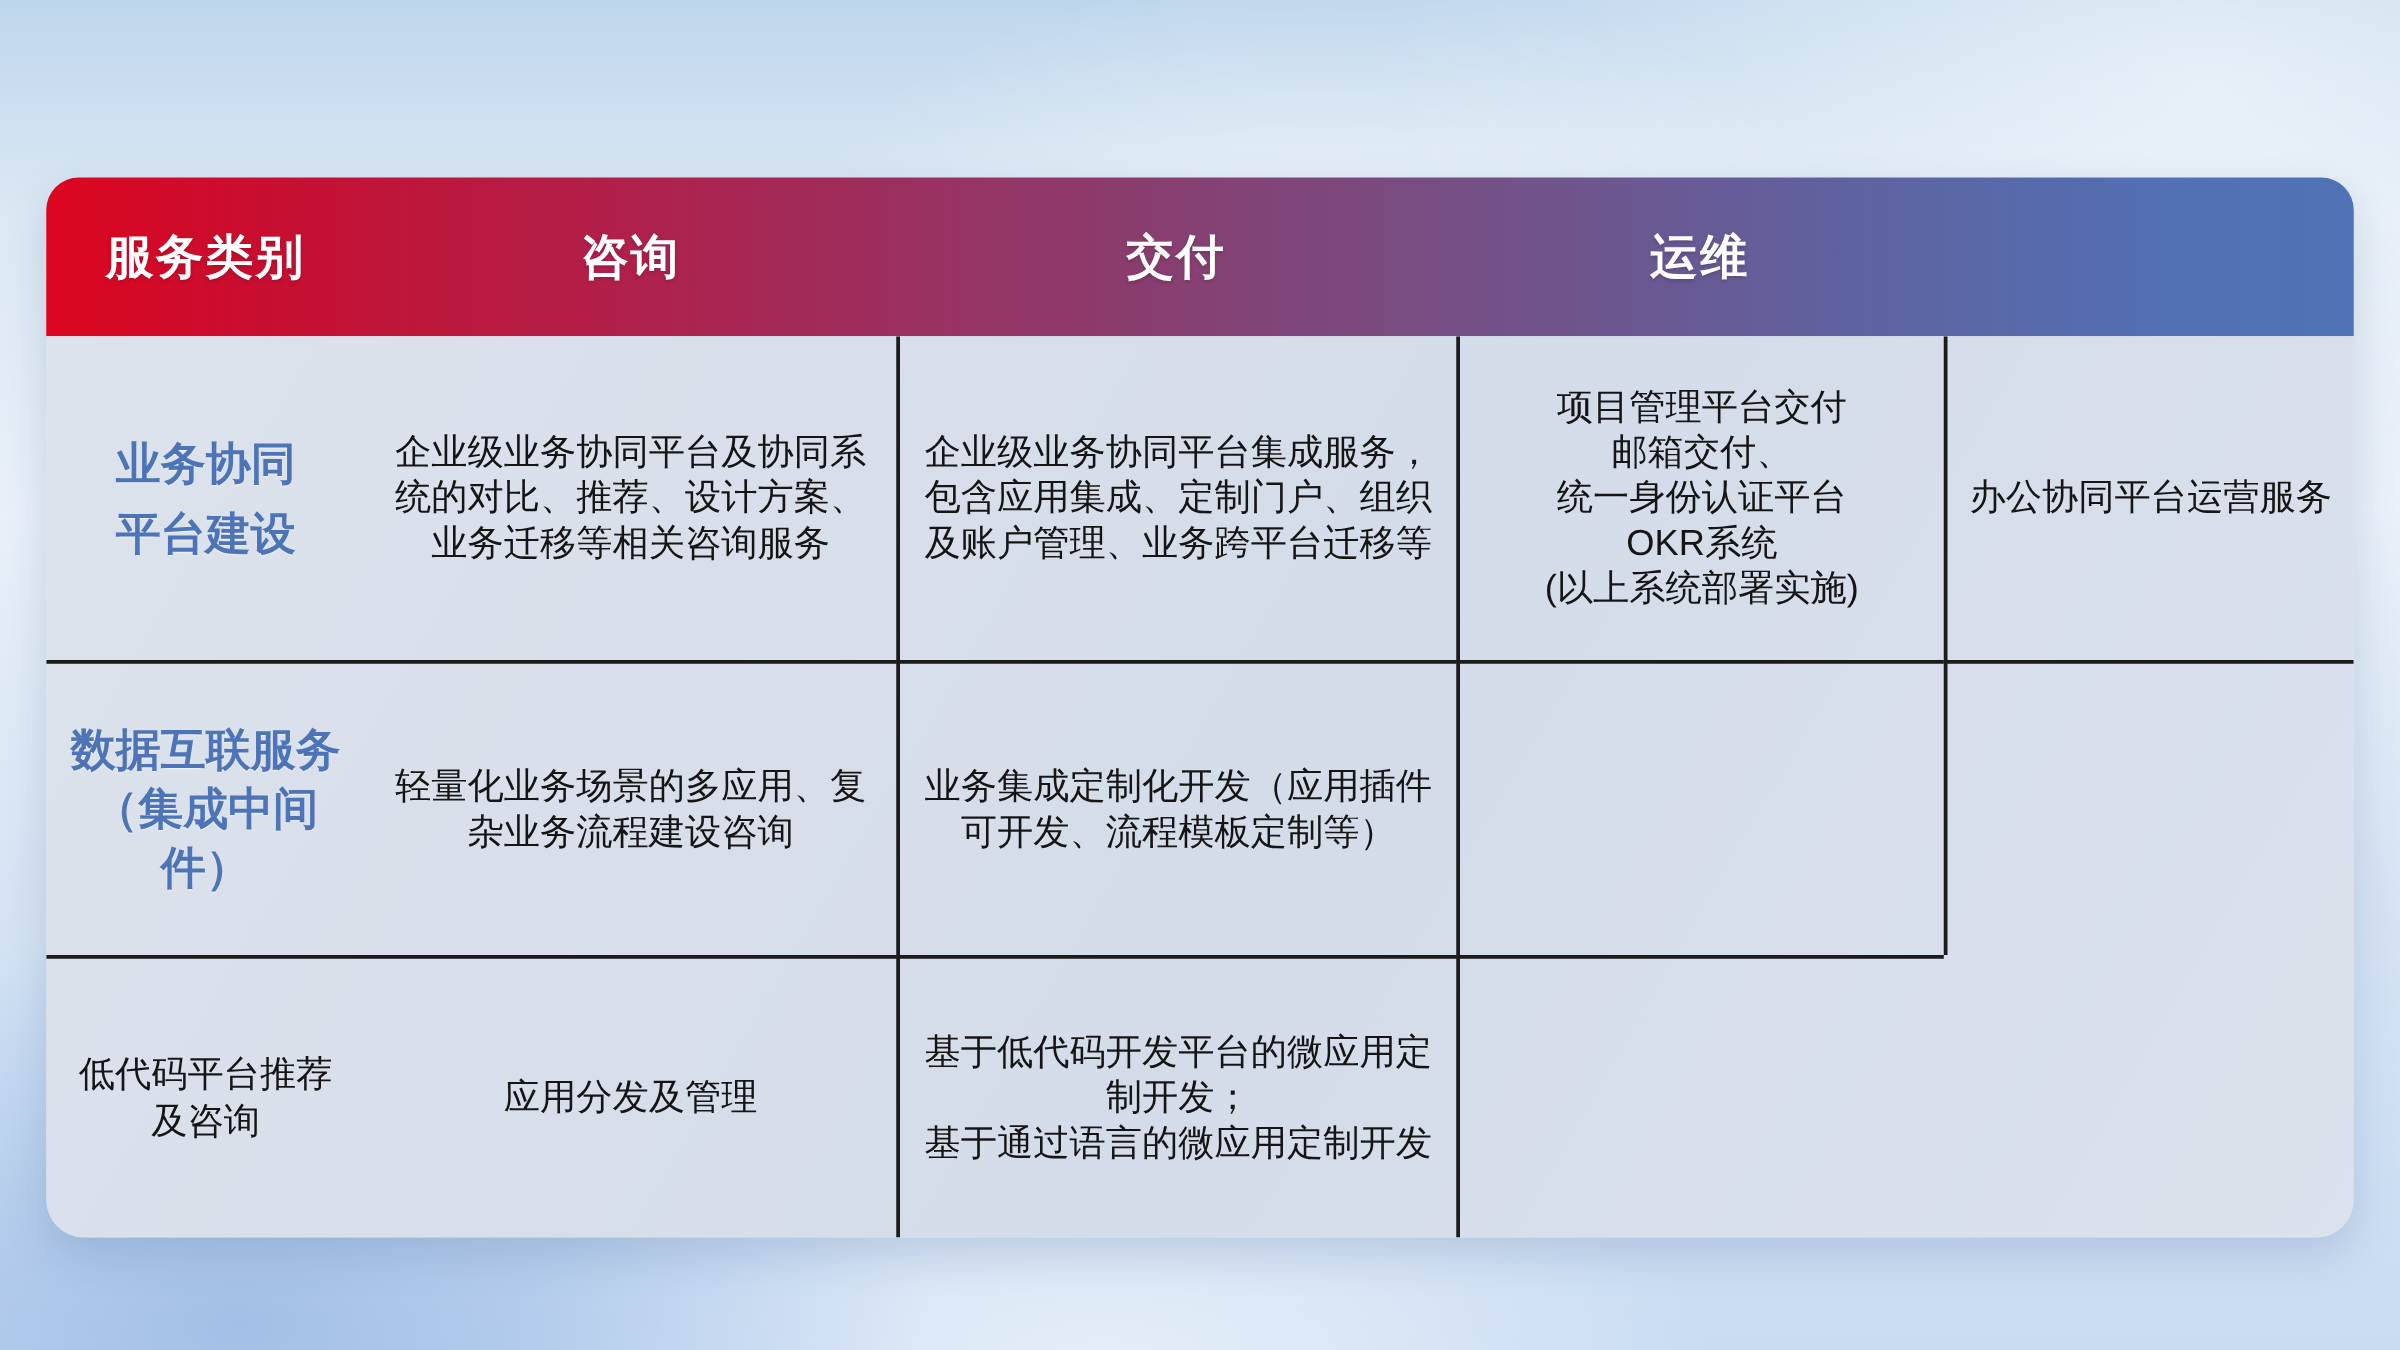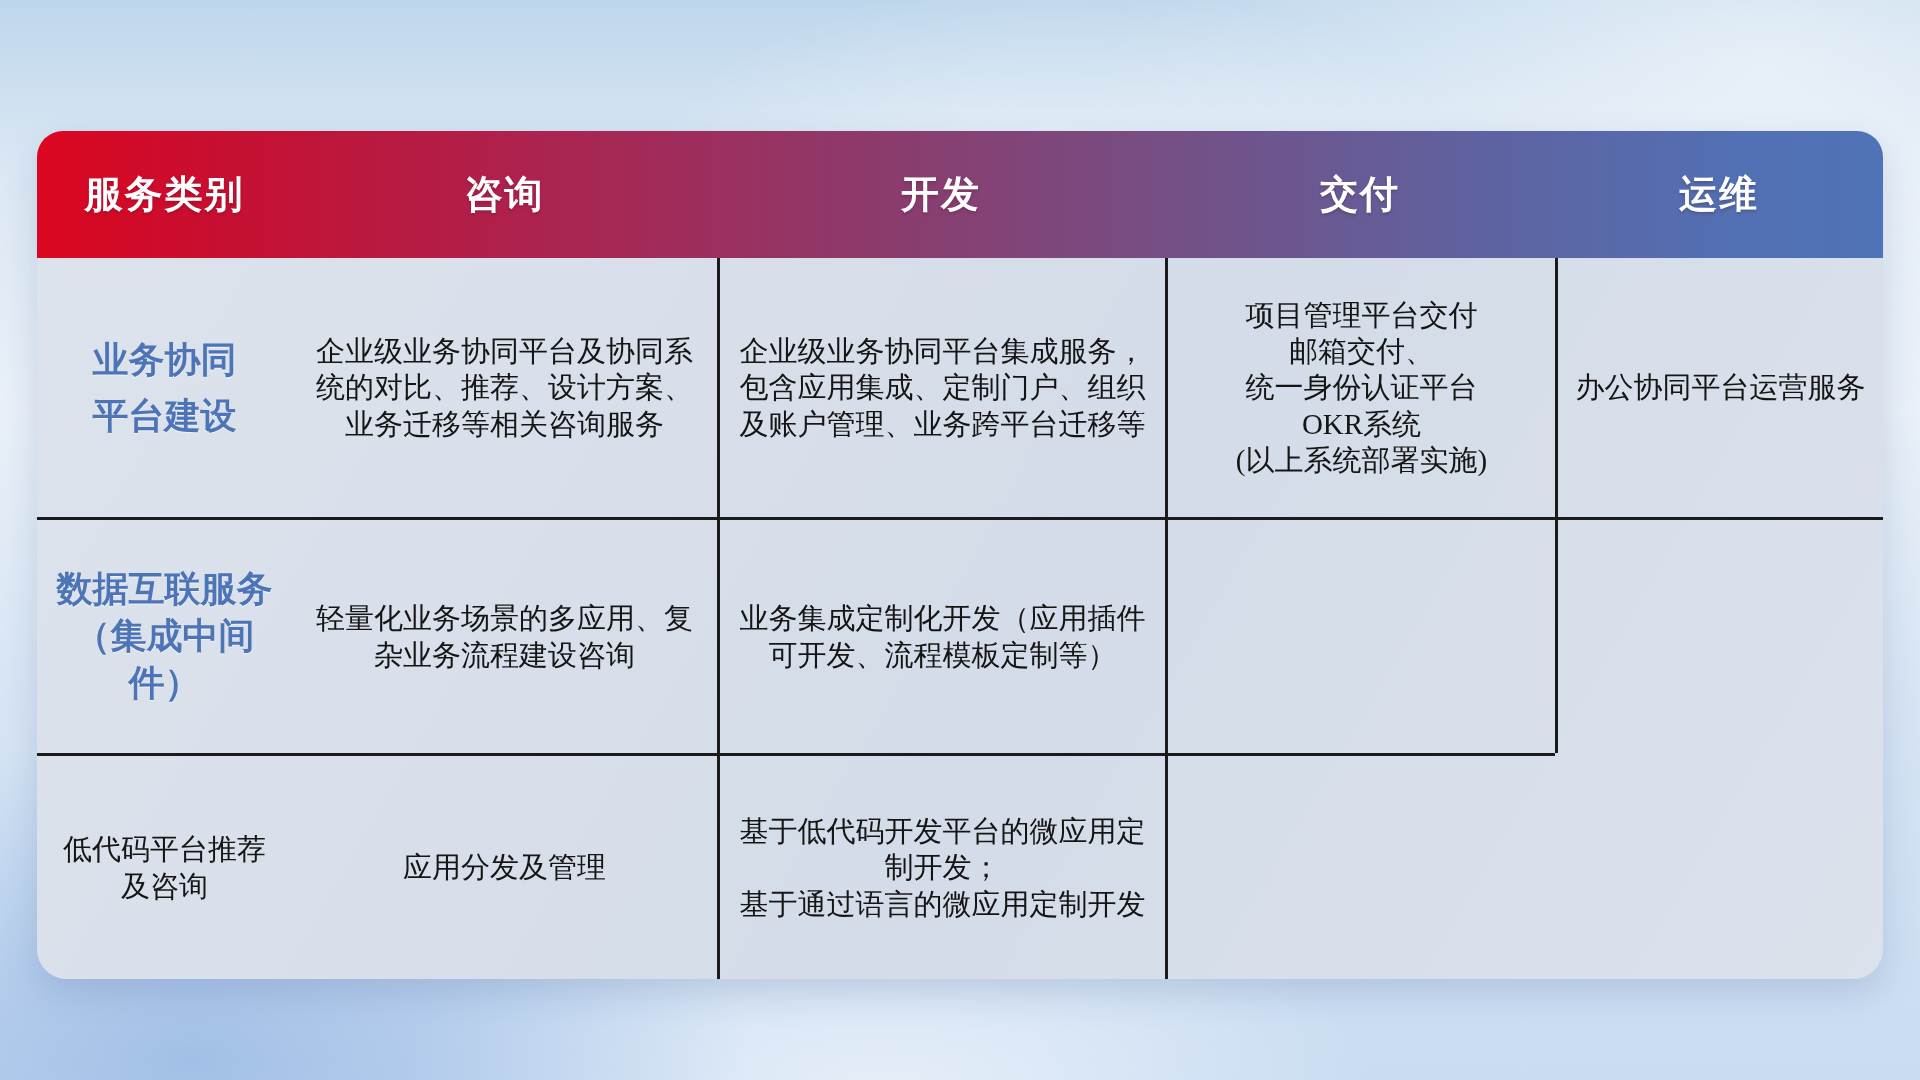--- a/index.html
+++ b/index.html
@@ -12,21 +12,21 @@
     position: relative;
     width: 1920px; height: 1080px;
     background:
       radial-gradient(900px 520px at 10% 98%, rgba(122,163,219,0.50), rgba(122,163,219,0) 62%),
       radial-gradient(1100px 650px at 92% 6%, rgba(255,255,255,0.55), rgba(255,255,255,0) 60%),
       radial-gradient(900px 420px at 46% 102%, rgba(255,255,255,0.55), rgba(255,255,255,0) 55%),
       radial-gradient(700px 360px at 55% 18%, rgba(255,255,255,0.45), rgba(255,255,255,0) 60%),
       linear-gradient(180deg, #bed6ec 0%, #dce8f4 16%, #e9f0f8 38%, #d6e4f4 66%, #c9dcf2 100%);
   }
   .service-table {
-    position: absolute; left: 37px; top: 131px; width: 1846px;
+    position: absolute; left: 37px; top: 142px; width: 1846px;
     box-shadow: 0 14px 34px rgba(70,100,150,0.20);
     border-radius: 26px 26px 30px 30px;
   }
   .thead {
     display: grid;
     grid-template-columns: 255px 425px 448px 390px 328px;
     height: 127px;
     border-radius: 26px 26px 0 0;
     background: linear-gradient(90deg,
       #dc0620 0%, #c70f31 10%, #ab2450 28%, #8d3a6b 45%,
@@ -51,40 +51,39 @@
   .row-2 { height: 226px; }
   .cell {
     display: flex; align-items: center; justify-content: center;
     text-align: center;
     padding: 6px 14px;
     box-sizing: border-box;
     white-space: pre-line;
     font-size: 29px; line-height: 1.25; color: #151515;
   }
   
-  .cell:nth-child(n+3) { border-left: 3px solid #1b1b1b; font-family: Liberation Serif, serif; }
+  .cell:nth-child(n+3) { border-left: 3px solid #1b1b1b; }
   
   .row + .row .cell { border-top: 3px solid #1b1b1b; }
   .cat {
     color: #4d74b6; font-weight: 700; font-size: 36px; line-height: 1.3;
     text-shadow: 0 1px 1px rgba(255,255,255,0.6);
     text-align: center;
   }
   .row-0 .cat { line-height: 1.55; }
 </style>
 </head>
 <body>
 
 <div class="stage">
   <div class="service-table">
 
     <div class="thead">
       <div class="th">服务类别</div>
       <div class="th">咨询</div>
-      <div class="th">开发</div>
       <div class="th">交付</div>
       <div class="th">运维</div>
     </div>
 
     <div class="tbody">
 
       <div class="row row-0">
         <div class="cell cat">业务协同
 平台建设</div>
         <div class="cell">企业级业务协同平台及协同系

